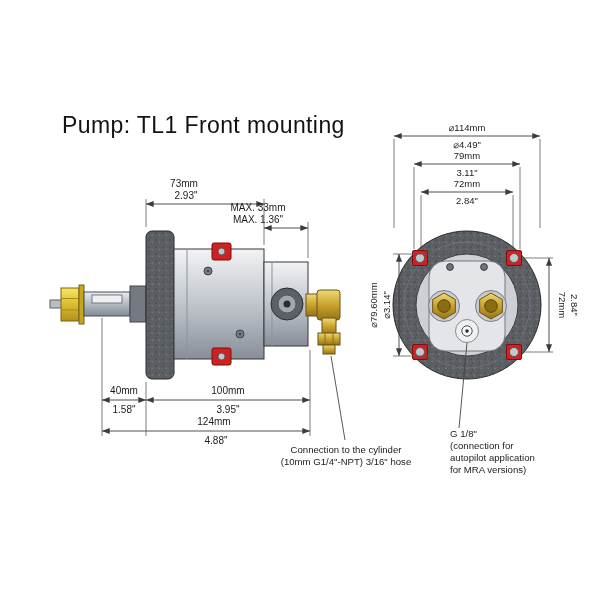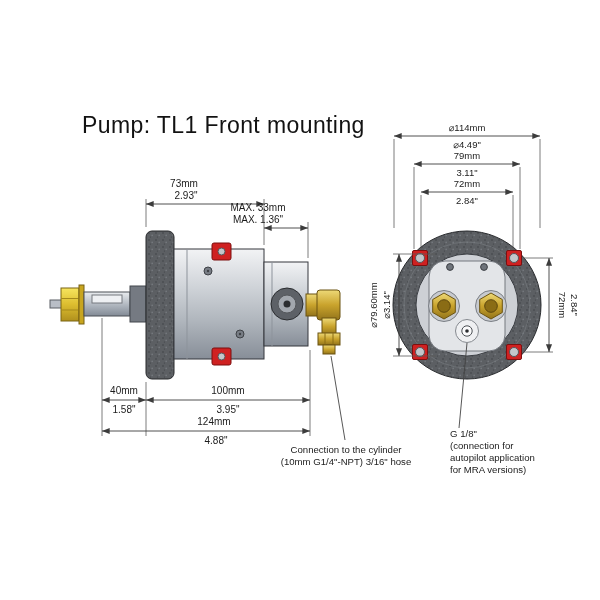--- a/index.html
+++ b/index.html
@@ -1,17 +1,17 @@
 <!DOCTYPE html>
 <html><head>
 <meta charset="utf-8">
 <style>
   html,body{margin:0;padding:0;background:#fff;}
   .canvas{position:relative;width:600px;height:600px;background:#ffffff;overflow:hidden;font-family:"Liberation Sans",sans-serif;}
-  .title{position:absolute;left:62px;top:112px;font-size:23px;font-weight:400;color:#121212;letter-spacing:.4px;margin-left:20px;}
+  .title{position:absolute;left:62px;top:112px;font-size:23px;font-weight:400;color:#121212;letter-spacing:.4px;}
   svg{position:absolute;left:0;top:0;}
   text{font-family:"Liberation Sans",sans-serif;fill:#1b1b1b;}
   .dm{font-size:10px;}
   .dmf{font-size:9.5px;}
   .nt{font-size:9.6px;fill:#222;}
   .dl{stroke:#3c3c3c;stroke-width:.9;fill:none;}
   .xl{stroke:#5a5a5a;stroke-width:.8;fill:none;}
   .ld{stroke:#444;stroke-width:.9;fill:none;}
 </style>
 </head>

